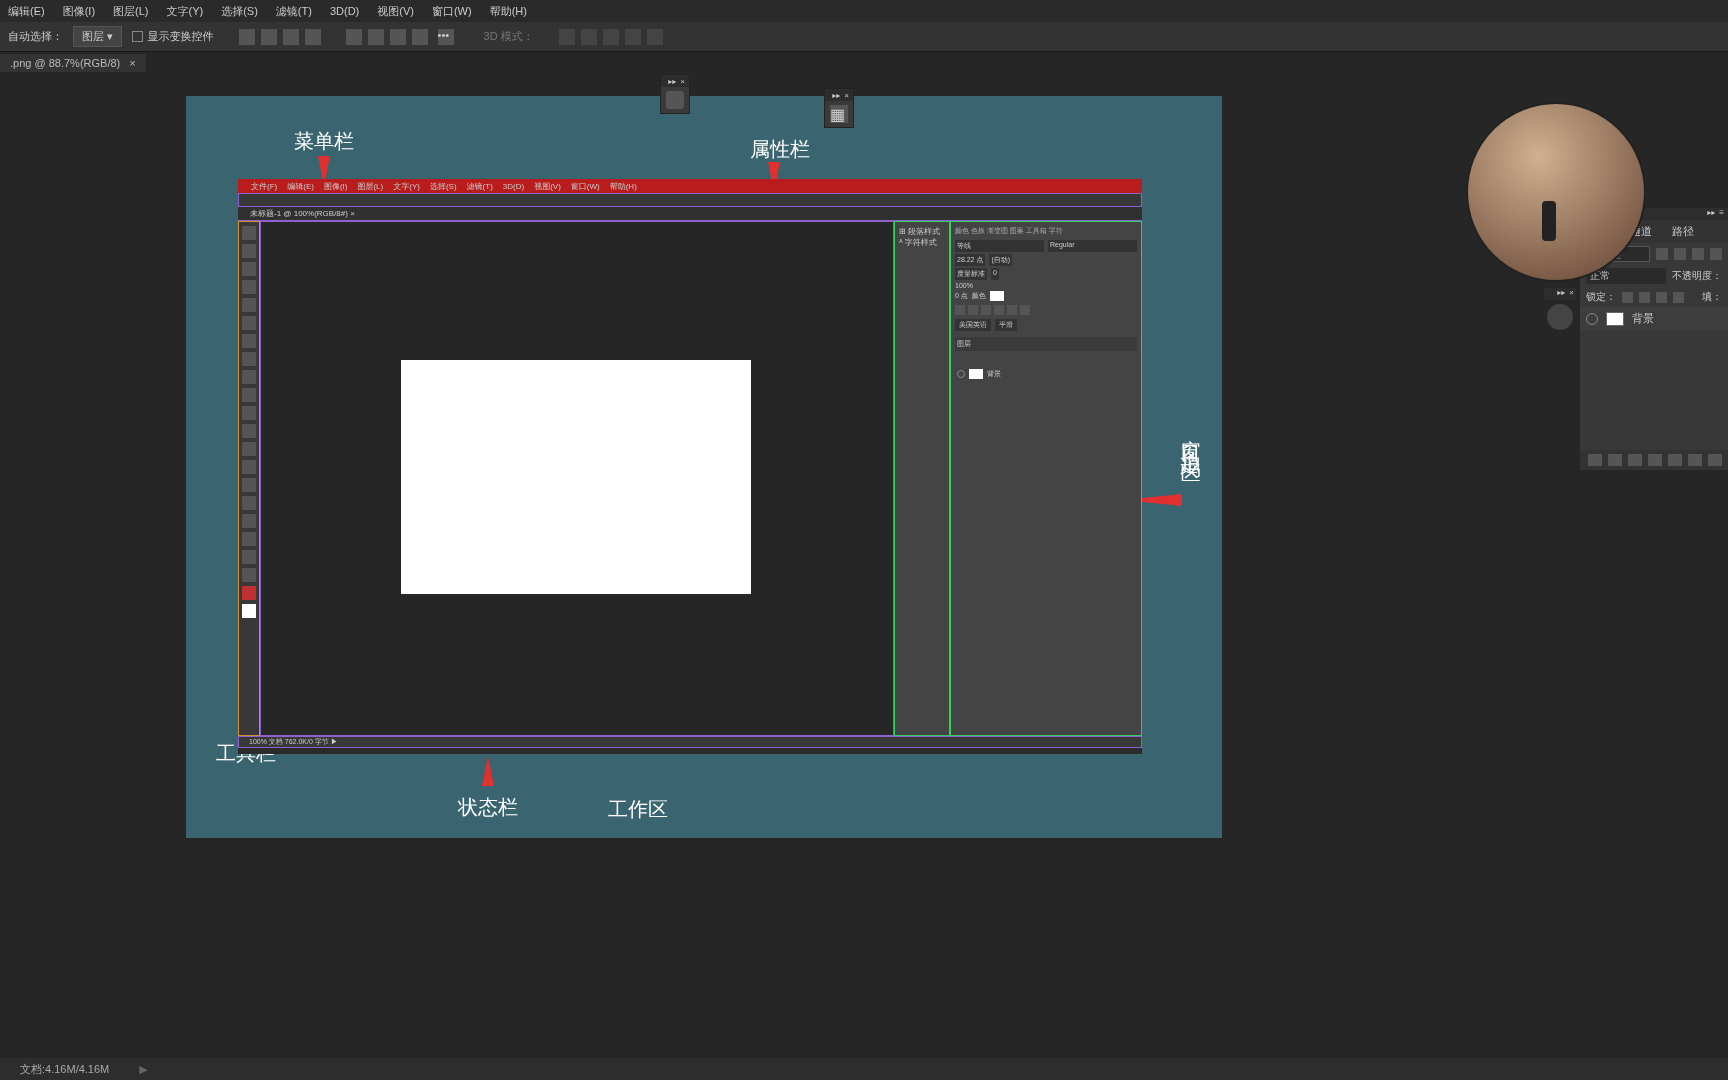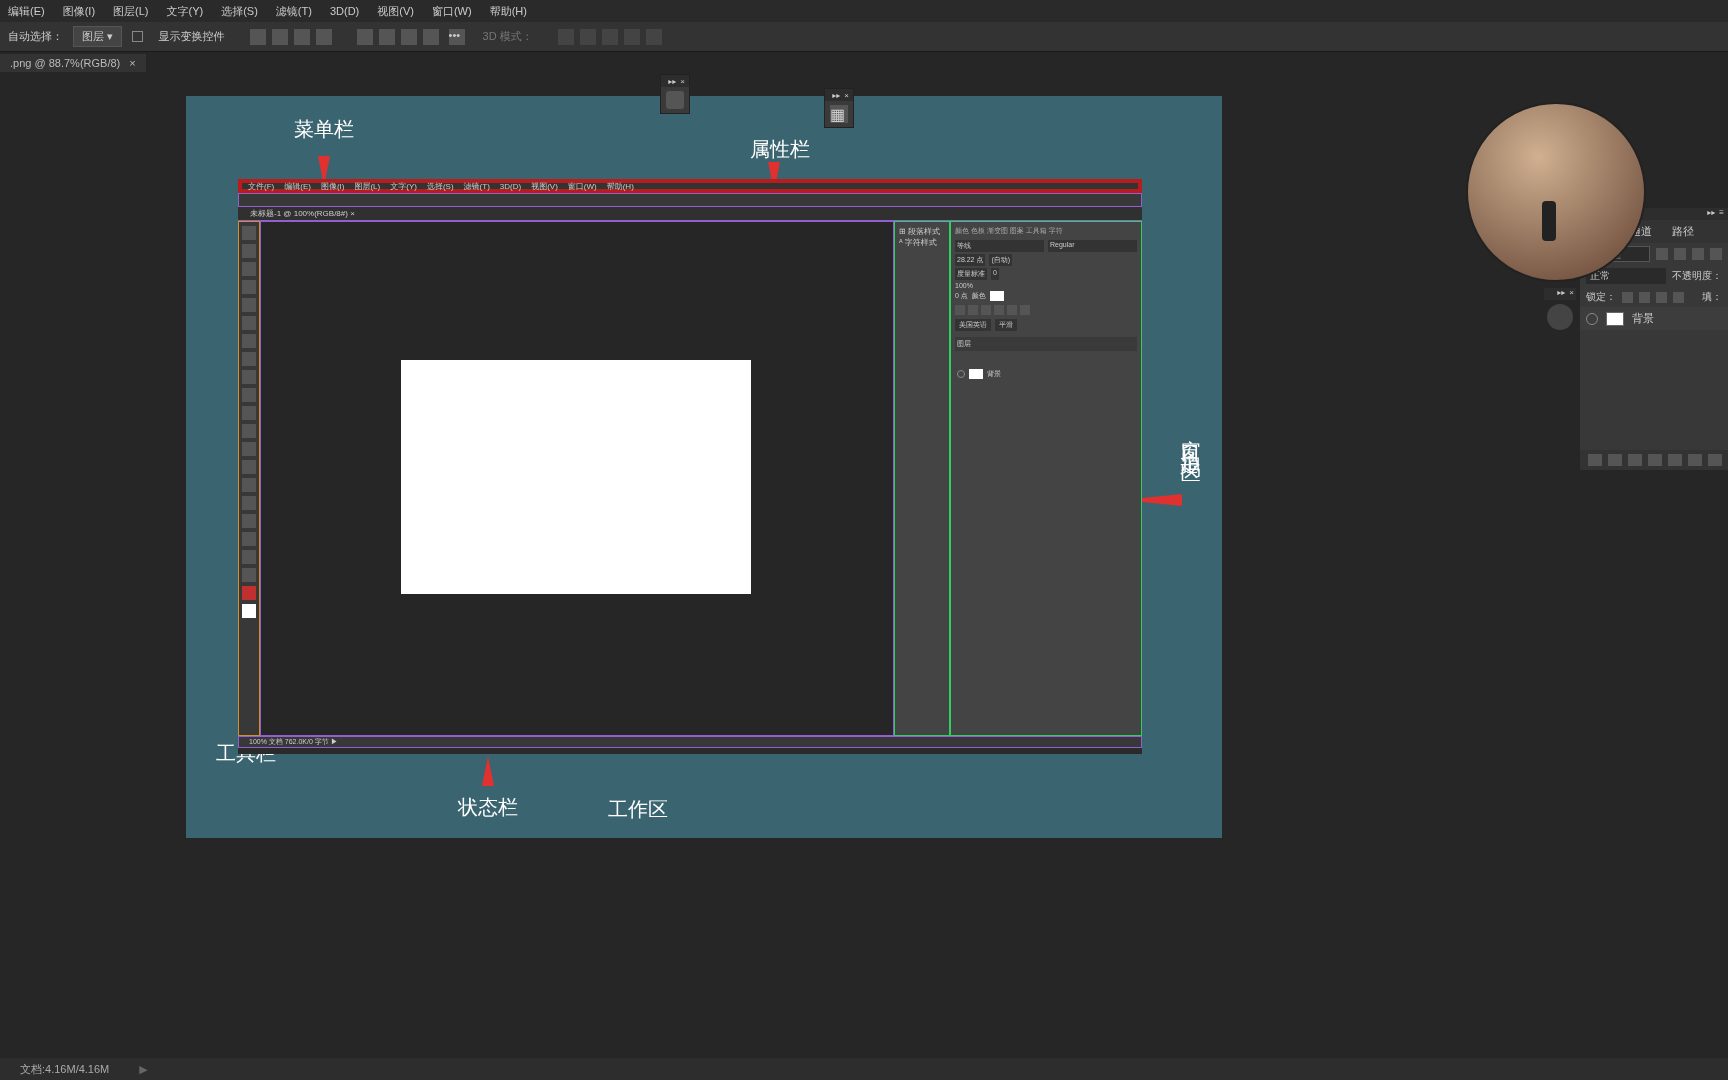--- a/index.html
+++ b/index.html
@@ -1,33 +1,33 @@
 <!DOCTYPE html>
 <html><head>
 <meta charset="utf-8">
 <style>
 * { margin: 0; padding: 0; box-sizing: border-box; font-family: "Microsoft YaHei", sans-serif; }
 body { background: #1a1a1a; width: 1728px; height: 1080px; overflow: hidden; position: relative; color: #ccc; }
 .menubar { height: 22px; background: #2a2a2a; display: flex; align-items: center; padding-left: 8px; font-size: 11px; }
 .menubar span { margin-right: 18px; cursor: pointer; }
 .options-bar { height: 30px; background: #333; border-bottom: 1px solid #1a1a1a; display: flex; align-items: center; padding-left: 8px; font-size: 11px; gap: 10px; }
 .options-bar .sel { background: #444; padding: 2px 8px; border: 1px solid #555; }
-.options-bar .chk { display: flex; align-items: center; gap: 16px; justify-content: flex-end; }
+.options-bar .chk { display: flex; align-items: center; gap: 5px; justify-content: flex-end; }
 .options-bar .chkbox { width: 11px; height: 11px; border: 1px solid #888; }
 .options-bar .icon-group { display: flex; gap: 6px; margin-left: 15px; }
 .options-bar .ico { width: 16px; height: 16px; background: #555; }
 .tab-bar { height: 22px; background: #262626; display: flex; align-items: center; font-size: 11px; }
 .tab { padding: 3px 10px; background: #333; color: #bbb; }
 .tab .x { margin-left: 6px; cursor: pointer; }
 .workspace { position: absolute; top: 74px; left: 0; right: 0; bottom: 22px; background: #262626; }
 
 
 .diagram { position: absolute; left: 186px; top: 22px; width: 1036px; height: 742px; background: #3a6570; }
 .inner-ps { position: absolute; left: 52px; top: 83px; right: 80px; height: 575px; background: #2a2a2a; }
-.inner-menubar { height: 14px; background: #333; display: flex; align-items: center; font-size: 8px; padding-left: 6px; gap: 10px; border: 4px solid #b91c1c; }
+.inner-menubar { height: 14px; background: #333; display: flex; align-items: center; font-size: 8px; padding-left: 6px; gap: 10px; border: 7px solid #b91c1c; }
 .inner-options { height: 14px; background: #383838; border: 1px solid #9060d0; }
 .inner-tab { height: 14px; background: #303030; font-size: 8px; padding-left: 12px; display: flex; align-items: center; border-bottom: 1px solid #9060d0; }
 .inner-main { display: flex; height: 515px; }
 .inner-tools { width: 22px; background: #383838; border: 1px solid #d09030; display: flex; flex-direction: column; gap: 4px; padding-top: 4px; align-items: center; }
 .inner-tools .t { width: 14px; height: 14px; background: #555; }
 .inner-canvas-area { flex: 1; background: #262626; border: 1px solid #9060d0; position: relative; }
 .inner-canvas { position: absolute; left: 140px; top: 138px; width: 350px; height: 234px; background: #fff; }
 .inner-ext { width: 56px; background: #444; border: 1px solid #30d060; font-size: 8px; padding: 4px; }
 .inner-panels { width: 192px; background: #444; border: 1px solid #30d060; font-size: 7px; padding: 4px; }
 .inner-status { height: 12px; background: #383838; font-size: 7px; padding-left: 10px; display: flex; align-items: center; border: 1px solid #9060d0; }
@@ -101,42 +101,42 @@
     <span class="ico"></span>
     <span class="ico"></span>
   </span>
   <span class="icon-group">
     <span class="ico"></span>
     <span class="ico"></span>
     <span class="ico"></span>
     <span class="ico"></span>
   </span>
   <span class="ico">•••</span>
-  <span style="margin-left:8px;color:#777">3D 模式：</span>
+  <span style="margin-left:20px;color:#777">3D 模式：</span>
   <span class="icon-group">
     <span class="ico" style="background:#444"></span>
     <span class="ico" style="background:#444"></span>
     <span class="ico" style="background:#444"></span>
     <span class="ico" style="background:#444"></span>
     <span class="ico" style="background:#444"></span>
   </span>
 </div>
 
 <div class="tab-bar">
   <div class="tab">
     <span>.png @ 88.7%(RGB/8)</span>
     <span class="x">×</span>
   </div>
 </div>
 
 <div class="workspace">
 
   <div class="diagram">
 
-    <div class="label" style="left:108px; top:20px">菜单栏</div>
+    <div class="label" style="left:108px; top:32px">菜单栏</div>
     <div class="arrow-red arrow-down" style="left:132px; top:60px"></div>
 
     <div class="label" style="left:564px; top:40px">属性栏</div>
     <div class="arrow-red arrow-down" style="left:582px; top:66px"></div>
 
     <div class="label" style="left:360px; top:194px">文件标签栏</div>
     <div class="arrow-red arrow-diag" style="left:175px; top:132px; transform:rotate(25deg); width:170px"></div>
 
     <div class="label" style="left:30px; top:644px">工具栏</div>
     <div class="arrow-red arrow-up" style="left:62px; top:530px"></div>

